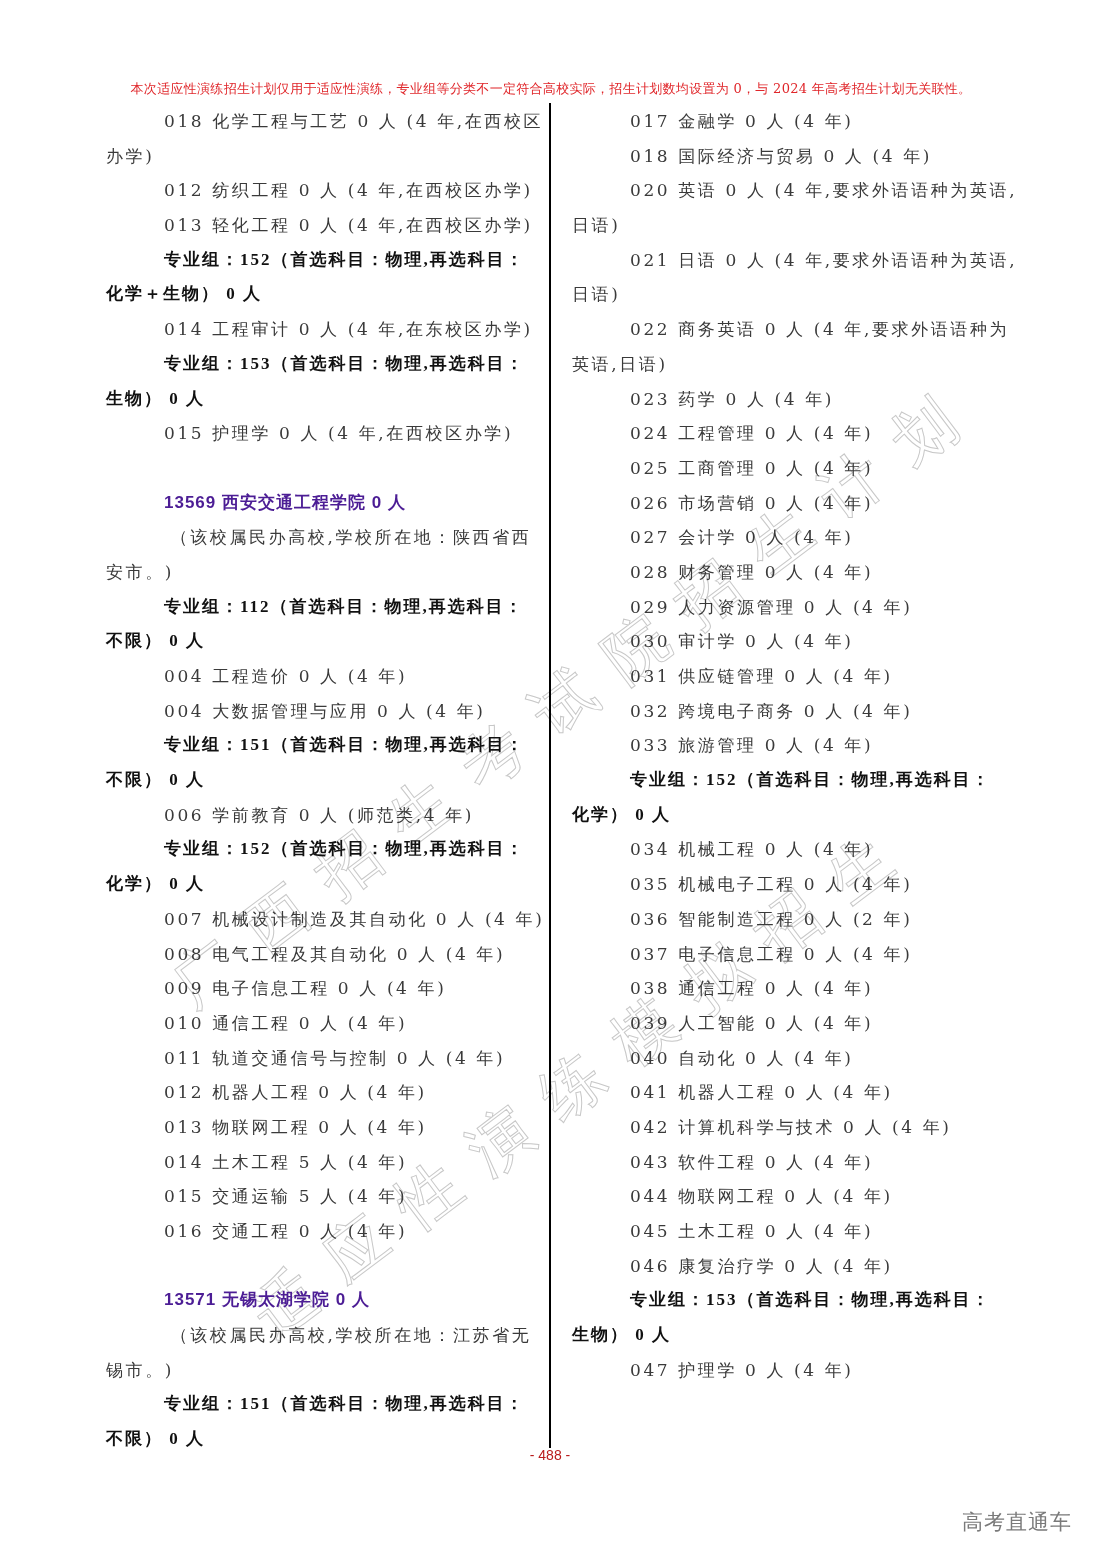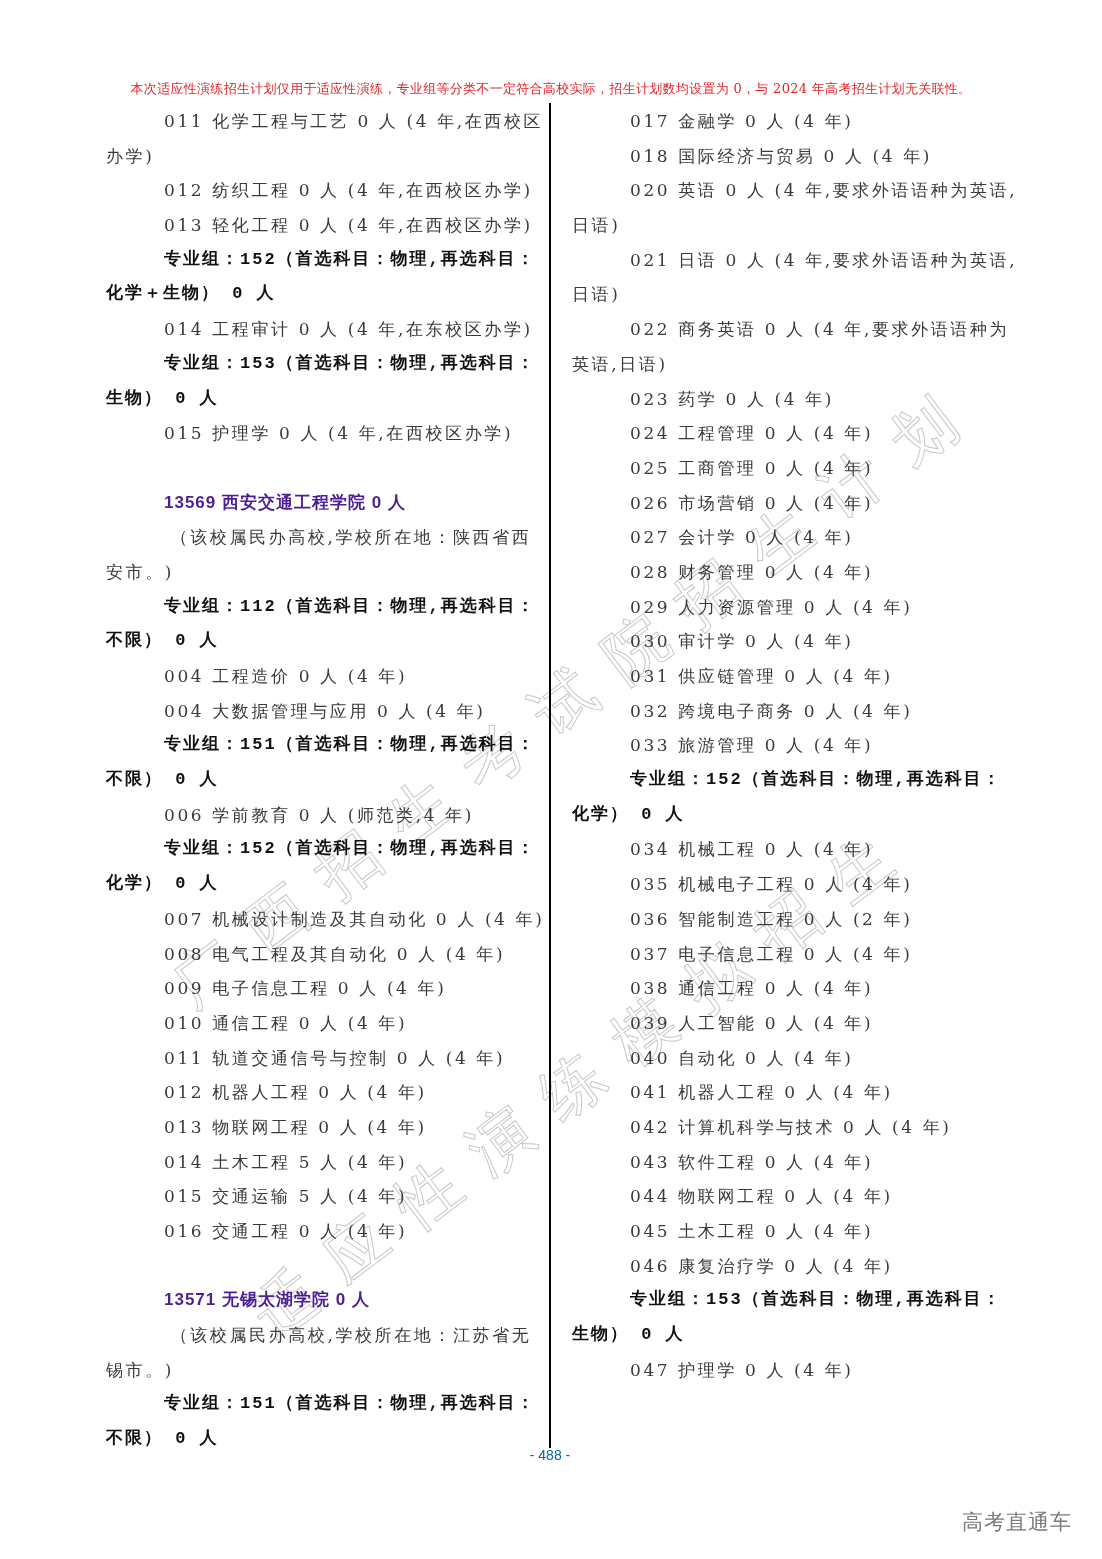--- a/index.html
+++ b/index.html
@@ -7,44 +7,44 @@
          font-family: "DejaVu Serif", "Liberation Serif", serif; color: #333; }
   .notice { position: absolute; left: 0; top: 80px; width: 1102px; text-align: center;
             color: #e0262a; font-size: 13px; letter-spacing: 0.3px; white-space: nowrap; }
   .divider { position: absolute; left: 549px; top: 103px; width: 1.5px; height: 1345px; background: #000; }
   .col { position: absolute; top: 104px; }
   .col.left { left: 106px; width: 428px; }
   .col.right { left: 572px; width: 428px; }
   .line { height: 34.7px; line-height: 34.7px; font-size: 17px; white-space: nowrap;
           letter-spacing: 2.6px; color: #3a3a3a; }
   .line.indent { padding-left: 58px; }
-  .line.bold { font-weight: bold; color: #111; font-family: Liberation Mono, monospace; letter-spacing: 2px; }
+  .line.bold { font-weight: bold; color: #111; font-family: Liberation Serif, serif; letter-spacing: 2px; }
   .line.school { font-weight: bold; color: #4c1d95; font-family: Liberation Sans, sans-serif; letter-spacing: 1px; }
   .line.spacer { height: 34.7px; }
   .line.note-indent { padding-left: 62px; text-align: center; }
   .page-no { position: absolute; top: 1447px; left: 520px; width: 60px; text-align: center;
-             font-family: "Liberation Sans", sans-serif; font-size: 14px; color: #0369a1; }
+             font-family: "Liberation Sans", sans-serif; font-size: 14px; color: #b91c1c; }
   .brand { position: absolute; top: 1508px; left: 962px; font-family: Liberation Mono, monospace;
            font-size: 21px; color: #7a7a7a; letter-spacing: 1px; }
   .wm { position: absolute; color: transparent; -webkit-text-stroke: 1px #c8c8c8;
         font-family: "DejaVu Sans", sans-serif; font-size: 62px; white-space: nowrap;
         transform-origin: left center; pointer-events: none; letter-spacing: 28px; }
   .wm1 { left: 180px; top: 950px; transform: rotate(-37deg); }
   .wm2 { left: 260px; top: 1280px; transform: rotate(-37deg); }
 </style>
 </head>
 <body>
 
 <div class="notice">本次适应性演练招生计划仅用于适应性演练，专业组等分类不一定符合高校实际，招生计划数均设置为 0，与 2024  年高考招生计划无关联性。</div>
 
 <div class="wm wm1">广西招生考试院招生计划</div>
 <div class="wm wm2">适应性演练模拟招生</div>
 
 <div class="col left" id="left-col">
-    <div class="line indent">011 化学工程与工艺 0 人 (4 年,在西校区</div>
+    <div class="line indent">018 化学工程与工艺 0 人 (4 年,在西校区</div>
     <div class="line">办学)</div>
     <div class="line indent">012 纺织工程 0 人 (4 年,在西校区办学)</div>
     <div class="line indent">013 轻化工程 0 人 (4 年,在西校区办学)</div>
     <div class="line indent bold">专业组：152（首选科目：物理,再选科目：</div>
     <div class="line bold">化学＋生物） 0 人</div>
     <div class="line indent">014 工程审计 0 人 (4 年,在东校区办学)</div>
     <div class="line indent bold">专业组：153（首选科目：物理,再选科目：</div>
     <div class="line bold">生物） 0 人</div>
     <div class="line indent">015 护理学 0 人 (4 年,在西校区办学)</div>
     <div class="line spacer"></div>

